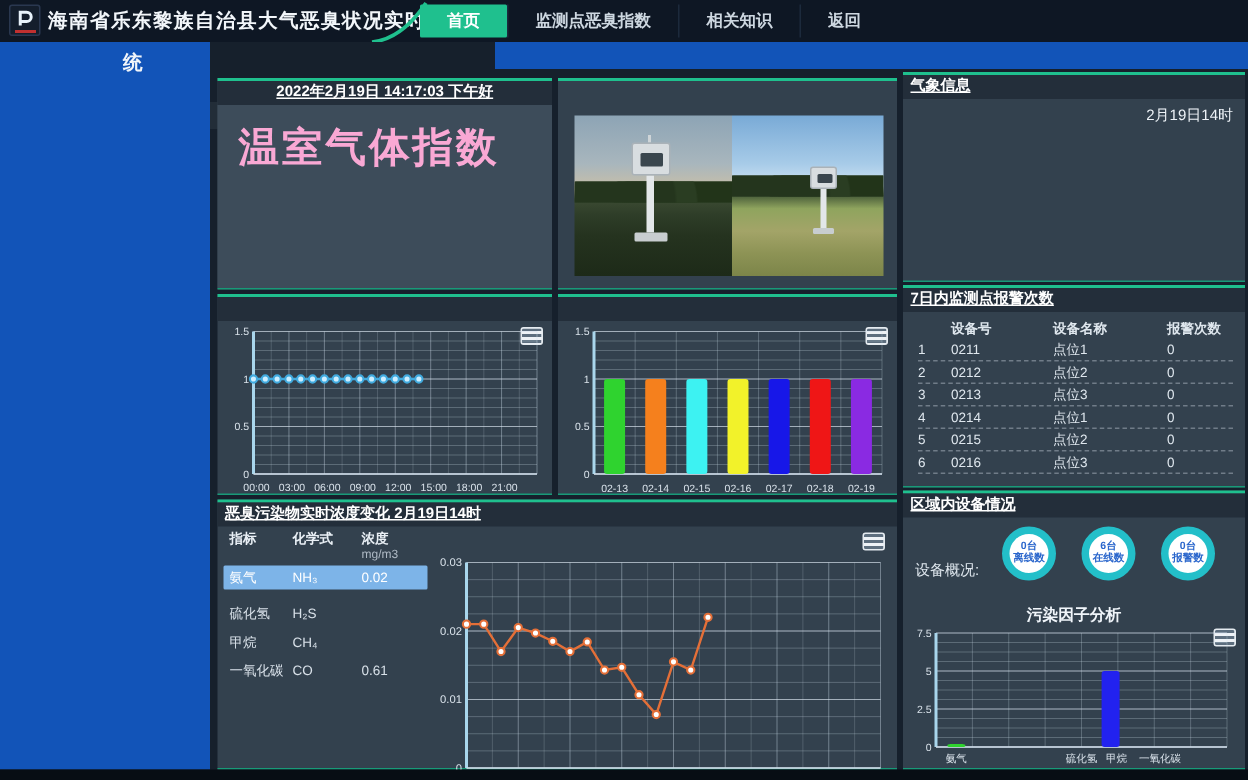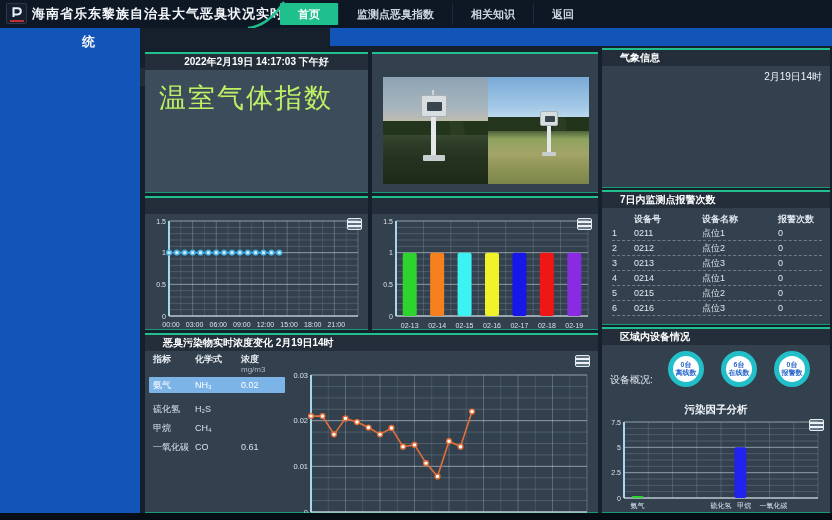--- a/index.html
+++ b/index.html
@@ -25,25 +25,25 @@
   .tabbar{position:absolute;left:140px;top:28px;width:162px;height:18px;background:#222d38;display:flex;margin-top:40px;}
   .tab{height:18px;line-height:18px;text-align:center;font-size:11px;font-weight:bold;color:#e8eef4;cursor:pointer;}
   .tab.t1{width:66px;margin-left:18px;}
   .tab.active{background:#1fc08e;color:#fff;}
   .tab.t2{width:78px;}
   
   .sidebar{position:absolute;left:0;top:28px;width:140px;height:485px;background:#1254b8;}
   .sidebar-title{position:absolute;left:82px;top:5px;font-size:13px;font-weight:bold;color:#f2f6fa;}
   
   .panel{position:absolute;background:#33414e;border-top:2px solid #1fc08e;border-bottom:1px solid #189a78;}
-  .panel-title{height:16px;line-height:16px;background:#232e3a;color:#ffffff;font-size:10px;font-weight:bold;padding:0 18px;white-space:nowrap;}
+  .panel-title{height:16px;line-height:16px;background:#232e3a;color:#ffffff;font-size:10px;font-weight:bold;padding:0 5px;white-space:nowrap;text-decoration:underline;}
   .panel-title.center{text-align:center;}
   
   .greet-body{position:absolute;left:0;top:16px;right:0;bottom:0;background:#3d4c5a;}
-  .greet-heading{padding:10px 0 0 14px;font-size:27px;font-weight:normal;color:#bef264;letter-spacing:2px;}
+  .greet-heading{padding:10px 0 0 14px;font-size:27px;font-weight:bold;color:#f9a8d4;letter-spacing:2px;}
   
   .photo-row{position:absolute;left:11px;top:23px;width:206px;height:107px;display:flex;}
   .photo{position:relative;overflow:hidden;}
   .photo.p1{width:105px;height:107px;background:linear-gradient(180deg,#8da4b5 0%,#a8b6bd 30%,#c9bfa8 46%,#3c4b33 52%,#2e3d28 62%,#25331f 75%,#1d2a18 100%);}
   .photo.p2{width:101px;height:107px;background:linear-gradient(180deg,#79aad6 0%,#a7cbe8 30%,#cfe3f2 44%,#4a5e3a 50%,#8fa45e 58%,#a3a468 72%,#8d9355 86%,#7c8549 100%);}
   .treeline{position:absolute;left:0;right:0;height:14px;background:radial-gradient(circle at 12% 100%, #24351d 58%, transparent 60%),radial-gradient(circle at 38% 100%, #2a3d22 62%, transparent 64%),radial-gradient(circle at 66% 100%, #223419 60%, transparent 62%),radial-gradient(circle at 90% 100%, #2a3d22 64%, transparent 66%);}
   .device{position:absolute;}
   .device .box{width:26px;height:22px;background:#d8dde0;border:1px solid #aab2b8;border-radius:2px;position:relative;}
   .device .screen{position:absolute;left:5px;top:6px;width:15px;height:9px;background:#3a464e;border-radius:1px;}
   .device .antenna{position:absolute;left:11px;top:-5px;width:2px;height:5px;background:#cfd5d8;}

